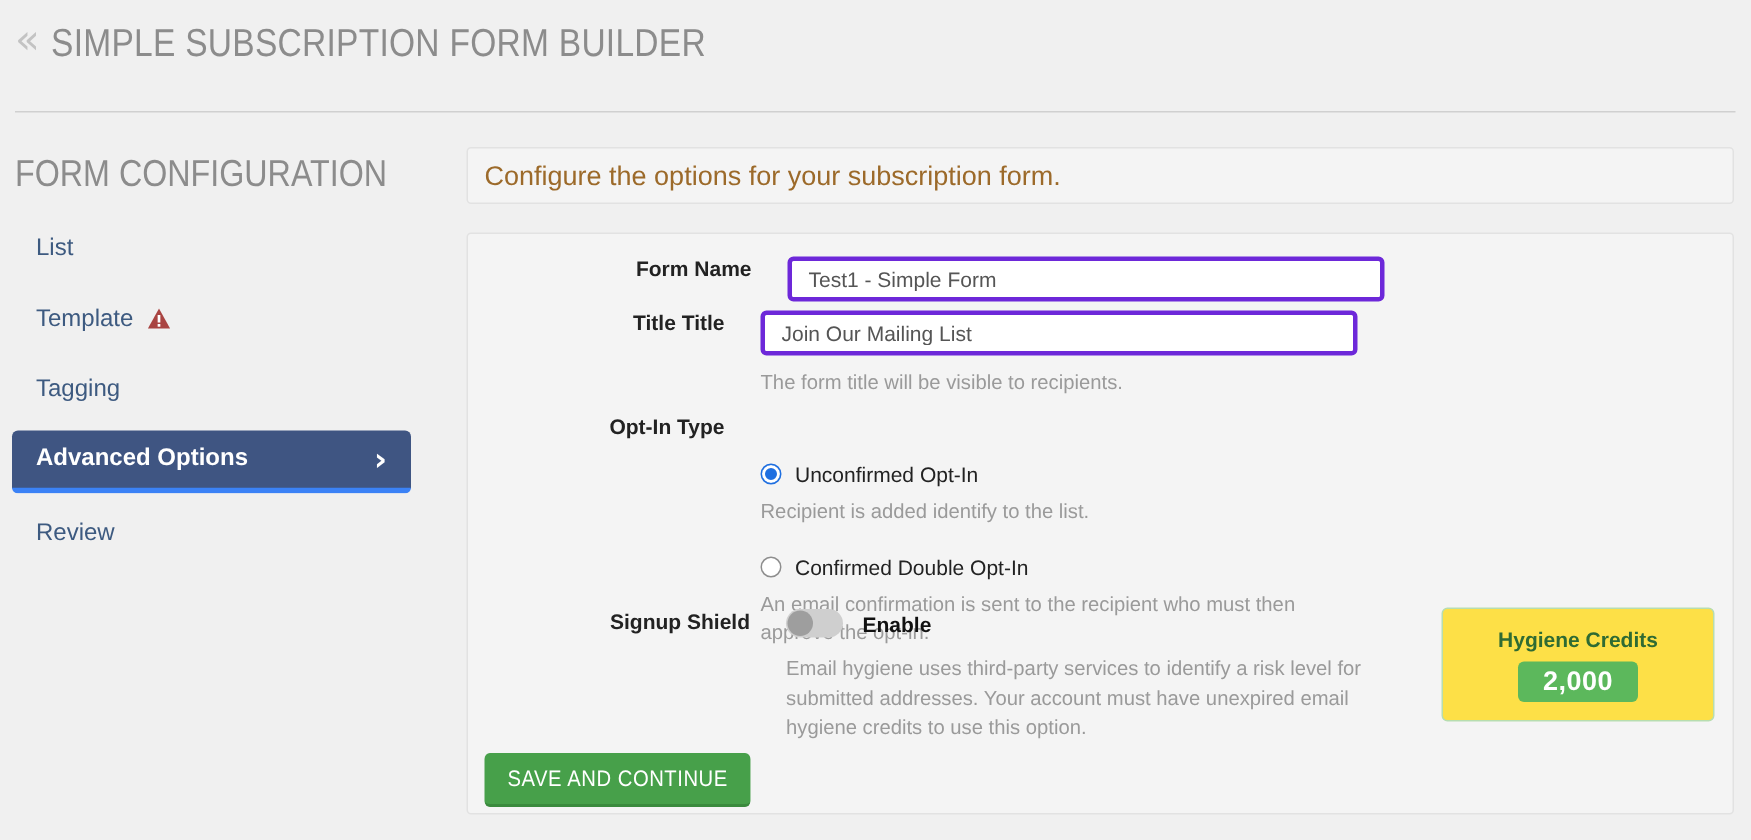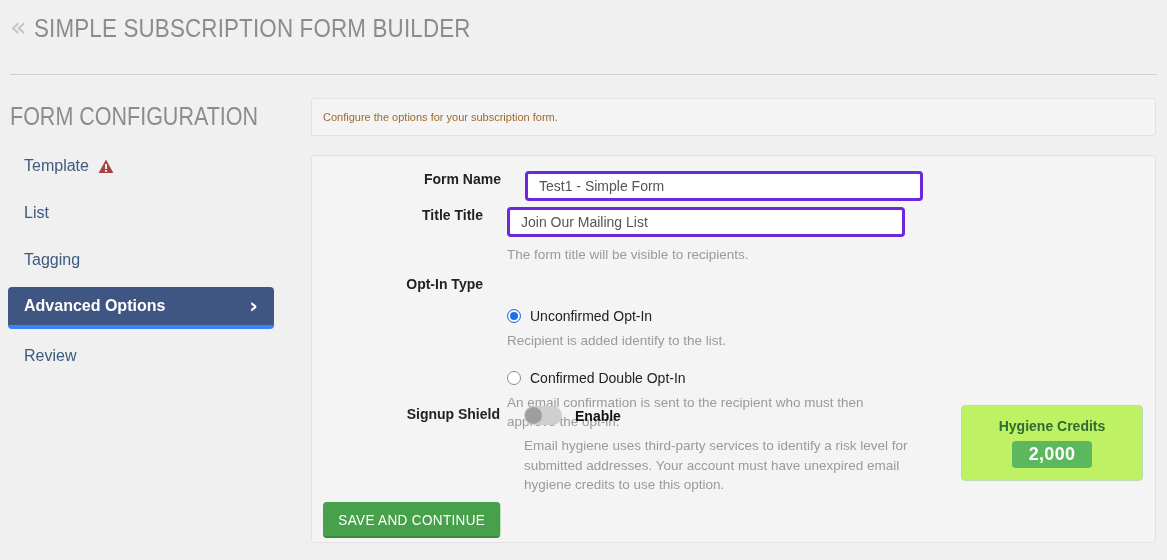--- a/index.html
+++ b/index.html
@@ -79,21 +79,21 @@
   
   .main { position: absolute; left: 311px; top: 98px; width: 845px; }
 
   .info-banner {
     width: 845px; height: 38px;
     background: #f4f4f4;
     border: 1px solid #e2e2e2;
     border-radius: 3px;
     display: flex; align-items: center;
     padding-left: 11px;
-    font-size: 11px;
+    font-size: 18px;
     color: #9c6a2a;
   }
 
   .form-panel {
     position: absolute; left: 0; top: 57px;
     width: 845px; height: 388px;
     background: #f4f4f4;
     border: 1px solid #e2e2e2;
     border-radius: 3px;
   }
@@ -140,21 +140,21 @@
   .toggle .knob {
     position: absolute; left: 1px; top: 1px;
     width: 17px; height: 17px; border-radius: 50%;
     background: #9e9e9e;
   }
   .toggle-label { font-size: 14px; font-weight: 700; color: #111; }
 
   .credits-box {
     position: absolute; left: 649px; top: 249px;
     width: 182px; height: 76px;
-    background: #bef264;
+    background: #fde047;
     border: 1px solid #b7ddb0;
     border-radius: 4px;
     display: flex; flex-direction: column;
     align-items: center; justify-content: center; gap: 7px;
   }
   .credits-title { font-size: 14px; font-weight: 700; color: #2f6b33; }
   .credits-badge {
     background: #5cb85c; color: #fff;
     font-size: 18px; font-weight: 700;
     border-radius: 4px; padding: 3px 17px;
@@ -184,32 +184,32 @@
   </div>
   <div class="hdr-rule"></div>
 </div>
 
 <div class="sidebar">
   <div class="sidebar-title">FORM CONFIGURATION</div>
 
   <div class="sidebar-nav">
 
     <div class="nav-item">
+      <span class="nav-label">List</span>
+    </div>
+
+    <div class="nav-item">
       <span class="nav-label">Template</span>
       <span class="warn-icon">
         <svg width="16" height="15" viewBox="0 0 16 15">
           <path d="M8 0.6 L15.4 14 L0.6 14 Z" fill="#a94442"></path>
           <rect x="7.1" y="5" width="1.8" height="5" fill="#ffffff"></rect>
           <rect x="7.1" y="11" width="1.8" height="1.8" fill="#ffffff"></rect>
         </svg>
       </span>
-    </div>
-
-    <div class="nav-item">
-      <span class="nav-label">List</span>
     </div>
 
     <div class="nav-item">
       <span class="nav-label">Tagging</span>
     </div>
 
     <div class="nav-item active">
       <span class="nav-label">Advanced Options</span>
       <span class="nav-chevron">›</span>
     </div>

